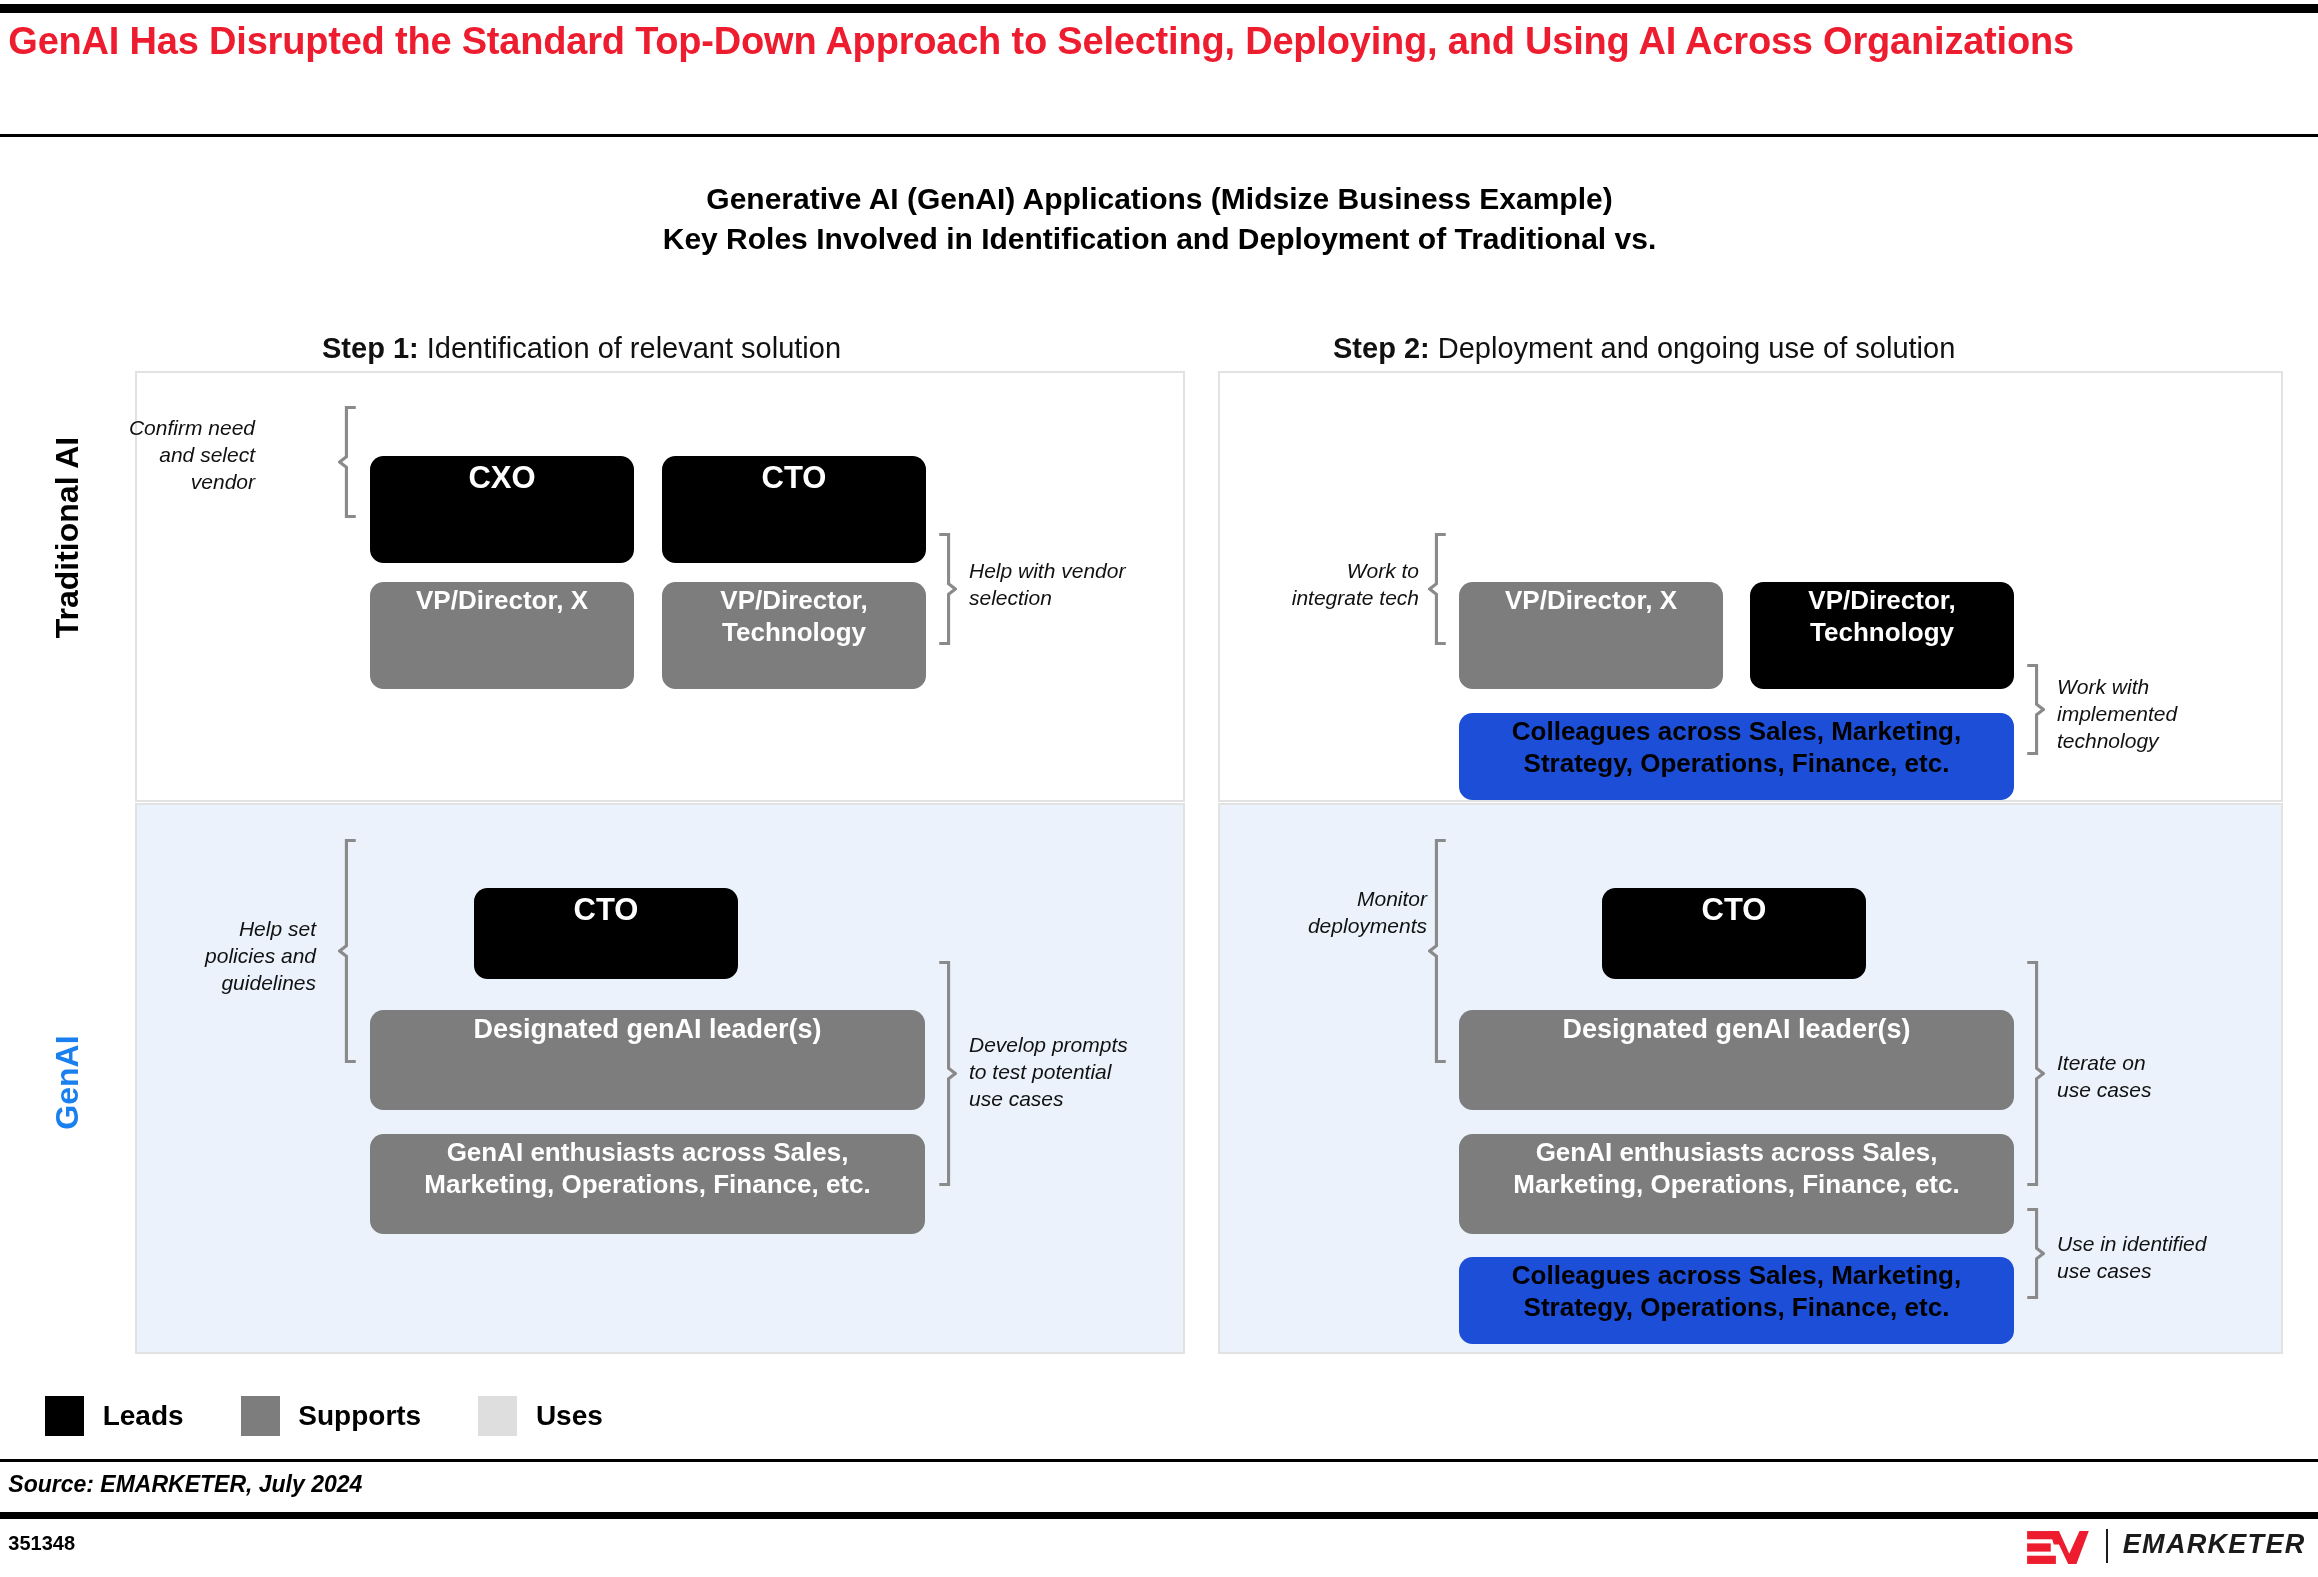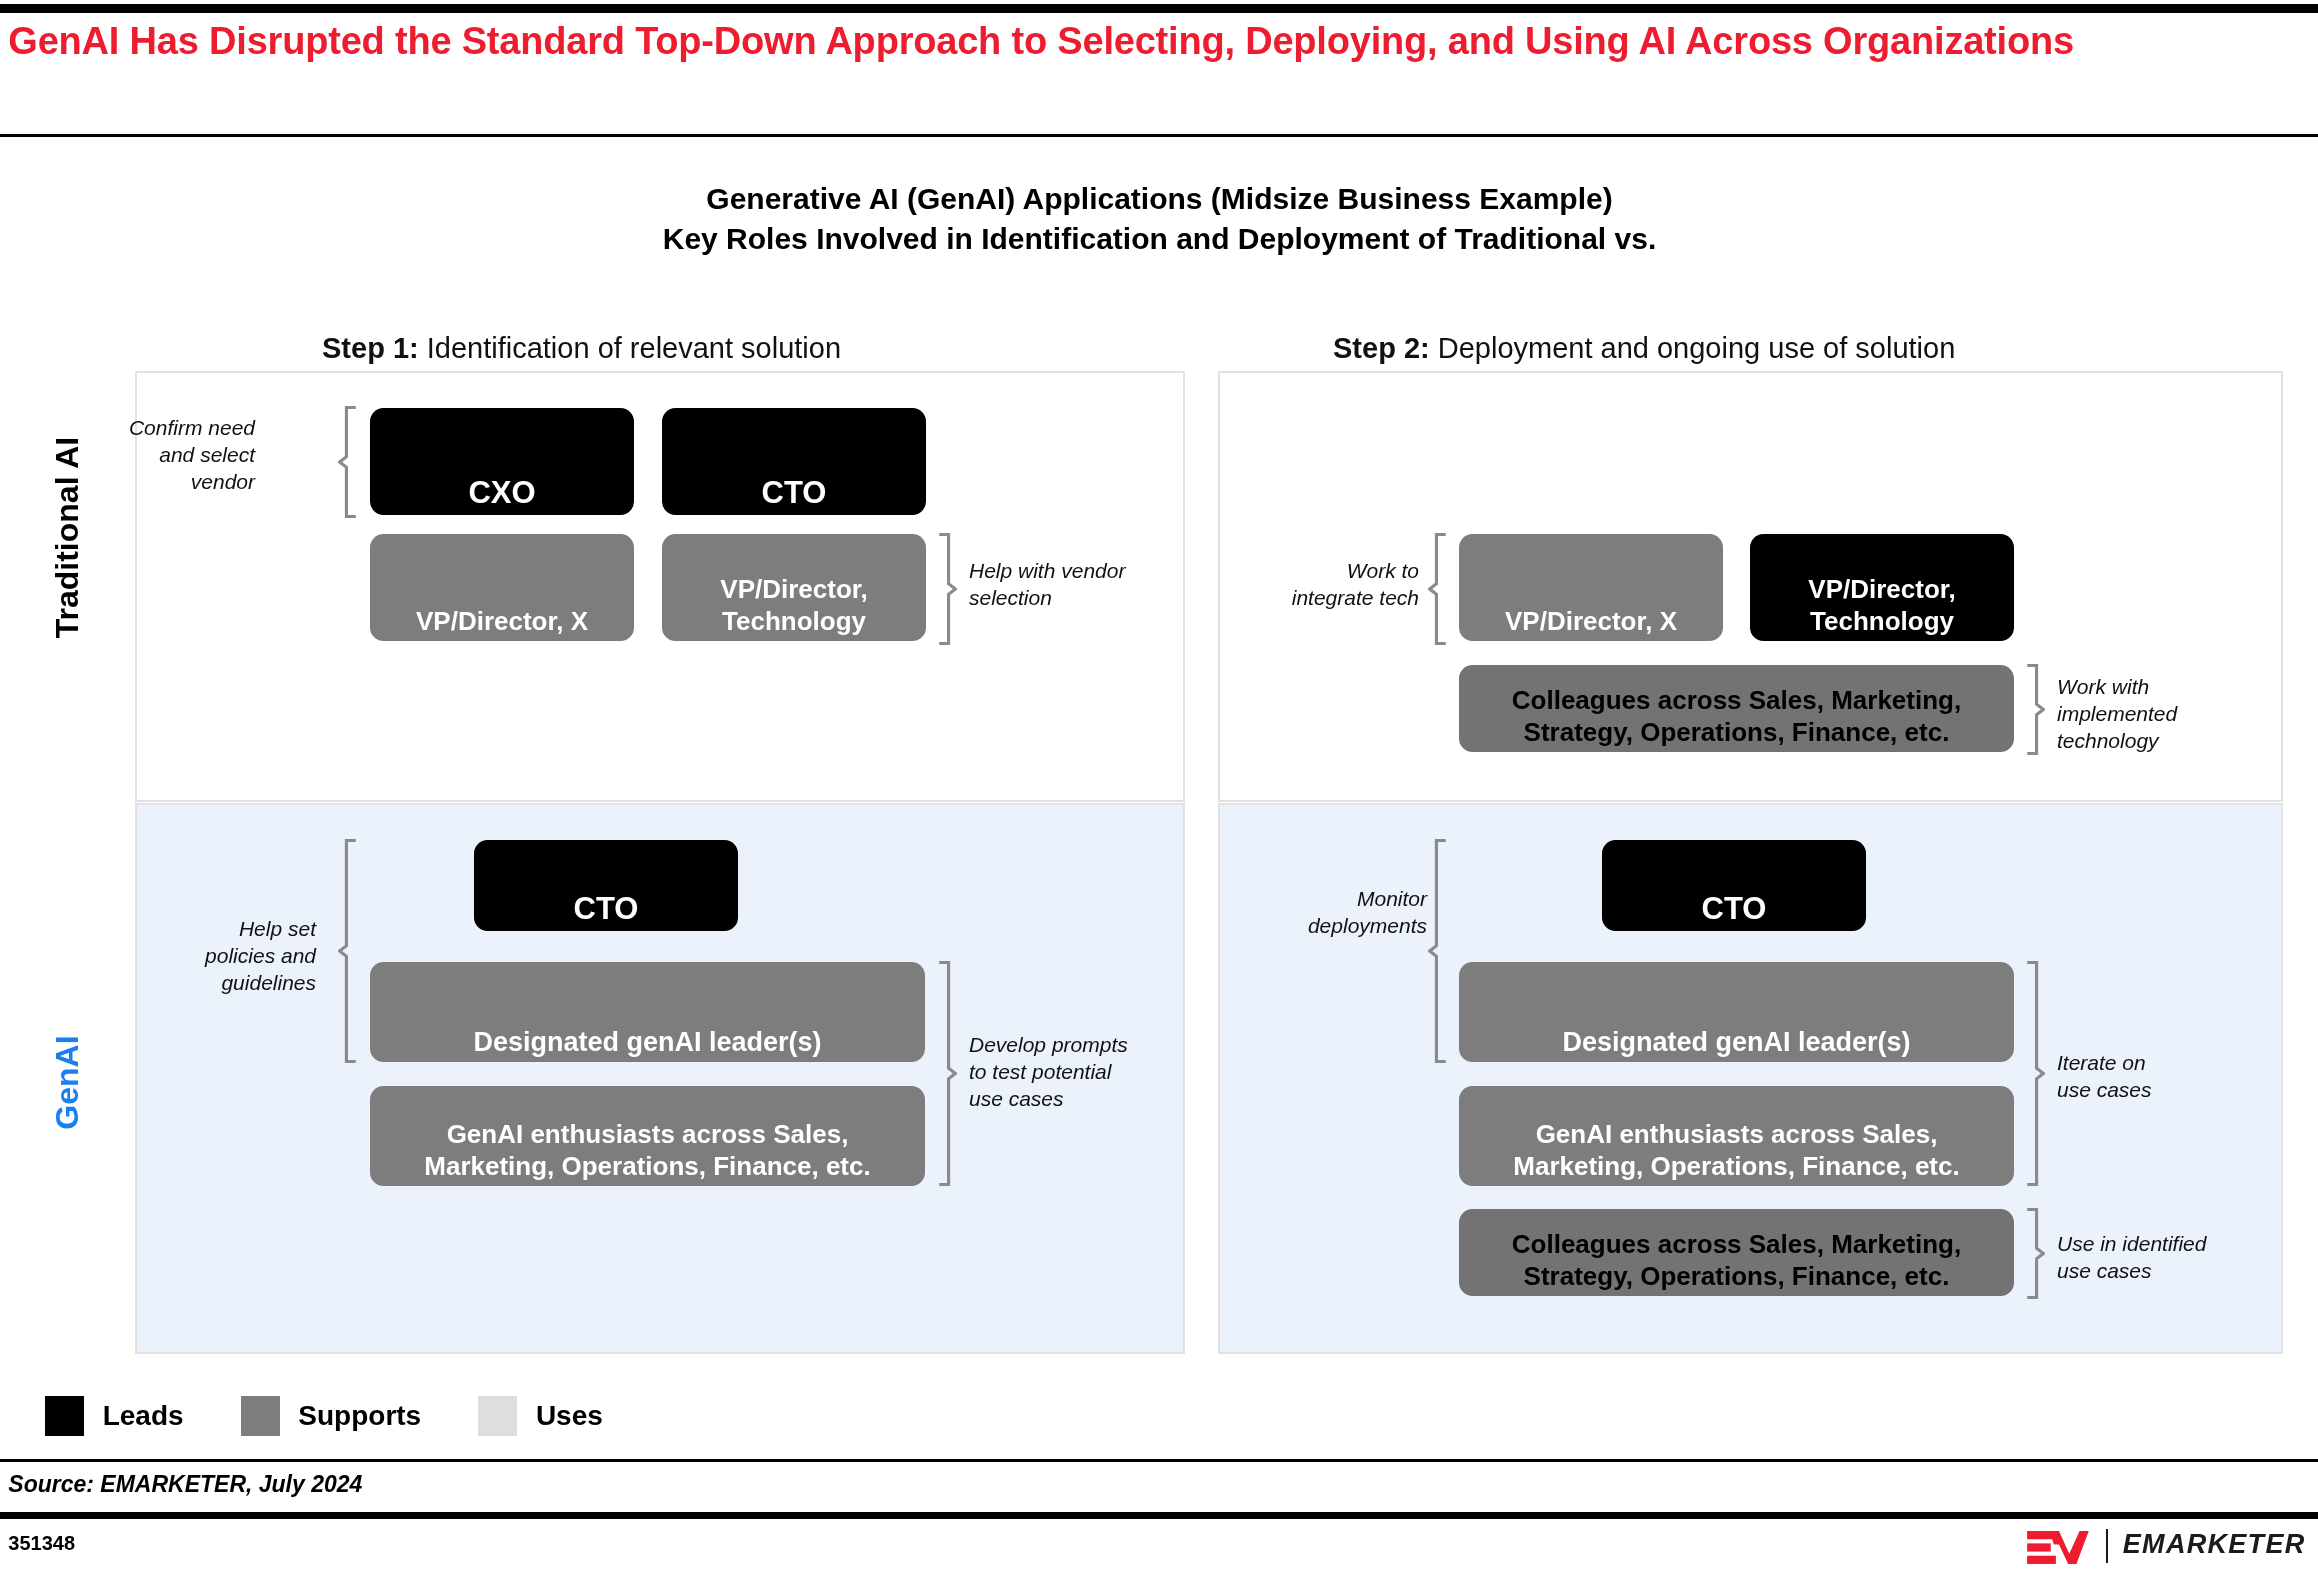--- a/index.html
+++ b/index.html
@@ -59,27 +59,28 @@
     position:absolute; border:2.1px solid #e2e2e2;
   }
   .p-trad-1 { left:135px;  top:371px;  width:1050px; height:431px; background:#ffffff; }
   .p-trad-2 { left:1218px; top:371px;  width:1065px; height:431px; background:#ffffff; }
   .p-gen-1  { left:135px;  top:803px; width:1050px; height:551px; background:#ebf2fc; }
   .p-gen-2  { left:1218px; top:803px; width:1065px; height:551px; background:#ebf2fc; }
 
   
   .box {
     position:absolute; border-radius:13.5px;
-    display:flex; align-items:flex-end; justify-content:center;
+    display:flex; align-items:flex-start; justify-content:center;
     text-align:center; font-weight:700; line-height:1.22;
     padding:3.1px 8.3px;
+    margin-top:48px;
   }
   .box.lead     { background:#000000; color:#ffffff; }
   .box.support  { background:#7d7d7d; color:#ffffff; }
-  .box.uses     { background:#737373; color:#000000; }
+  .box.uses     { background:#1d4ed8; color:#000000; }
 
   
   .anno {
     position:absolute; font-size:21px; line-height:1.28; color:#111;font-style:italic;
   }
   .anno.right { text-align:right; }
   .anno.left  { text-align:left; }
 
   
   .brace { position:absolute; }

